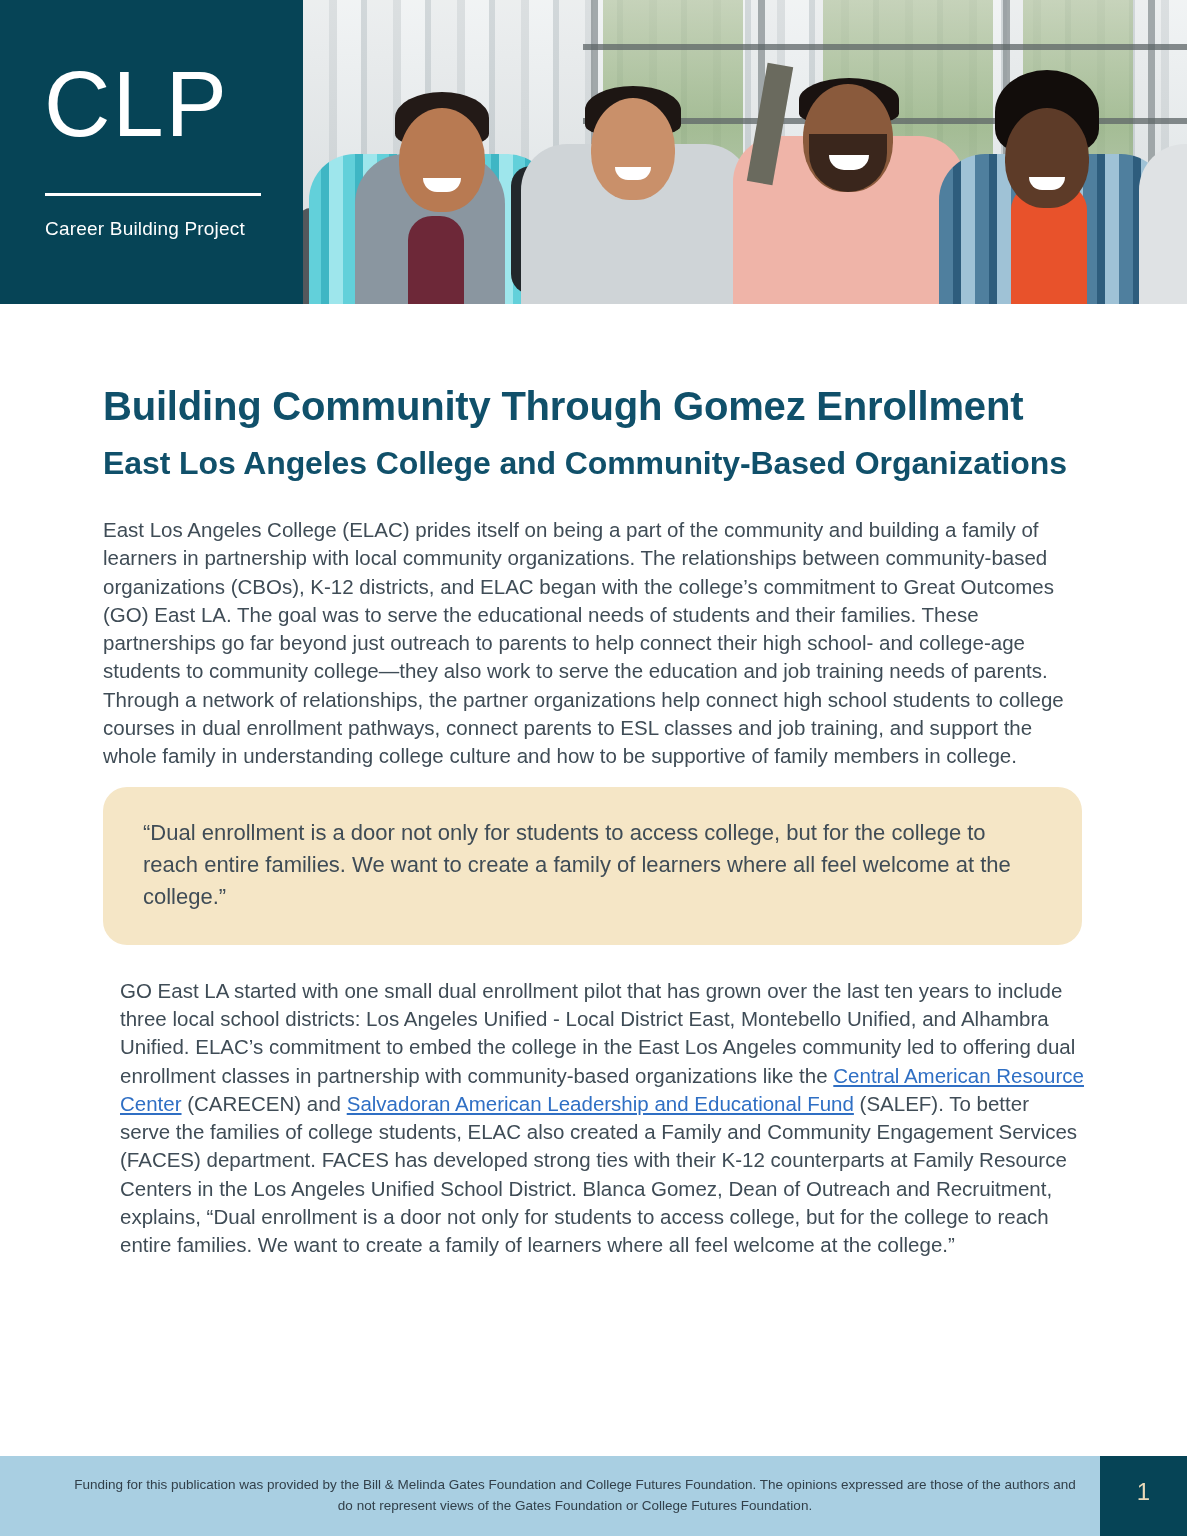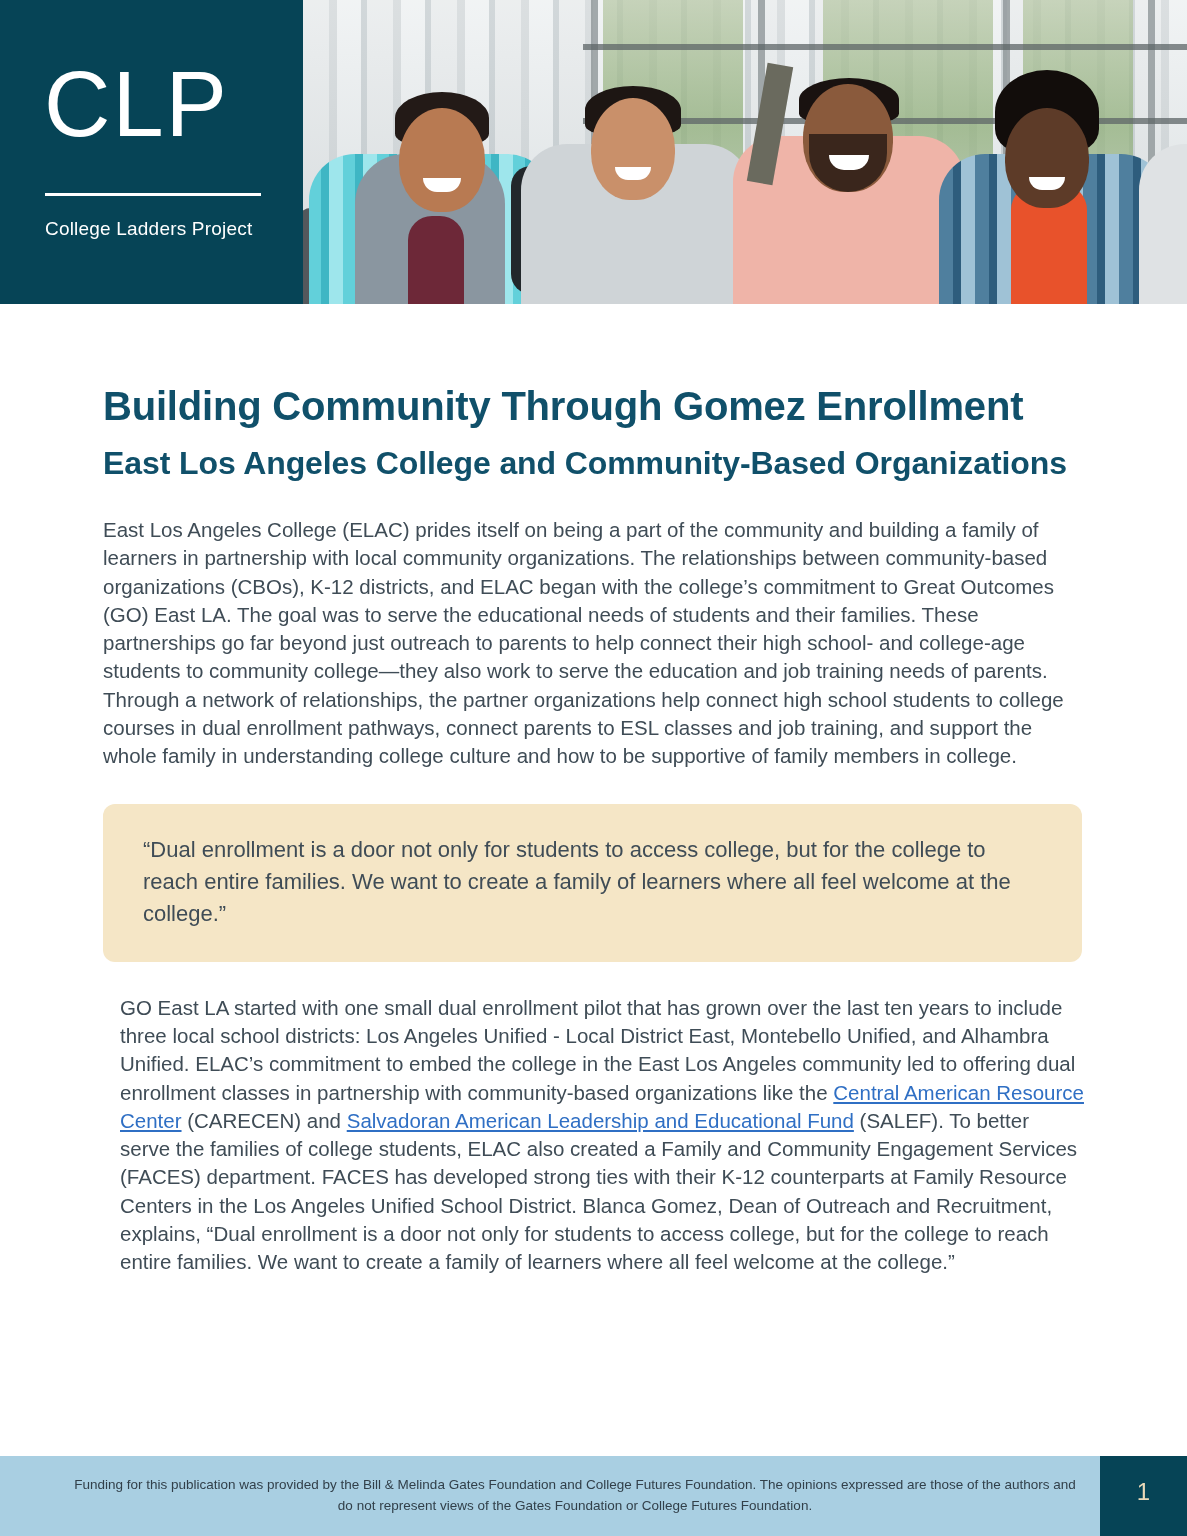--- a/index.html
+++ b/index.html
@@ -204,24 +204,24 @@
     color:#3f4c56;
     text-align:left;
   }
   .para a, .doc-link {
     color:#2f6fc4;
     text-decoration:underline;
     text-underline-offset:2px;
   }
 
   .quote-box {
-    margin-top:33px;
+    margin-top:16px;
     width:979px;
     background:#f5e6c6;
-    border-radius:12px;
+    border-radius:24px;
     padding:30px 40px 32px 40px;
   }
   .quote-text {
     font-family:"Liberation Sans", sans-serif;
     font-size:22px;
     line-height:32px;
     color:#3f4c56;
   }
 
   .para-2 { margin-top:32px;margin-left:17px; }
@@ -320,21 +320,21 @@
 
       <div class="person pE">
         <div class="body-sh"></div>
 
       </div>
     </div>
 
     <div class="logo-block">
       <div class="logo-clp">CLP</div>
       <div class="logo-rule"></div>
-      <div class="logo-tagline">College Ladders Project</div>
+      <div class="logo-tagline">Career Building Project</div>
     </div>
   </div>
 
   <div class="content">
 
     <h1 class="doc-title">Building Community Through Gomez Enrollment</h1>
     <h2 class="doc-subtitle">East Los Angeles College and Community-Based Organizations</h2>
 
     <p class="para">East Los Angeles College (ELAC) prides itself on being a part of the community and building a family of learners in partnership with local community organizations. The relationships between community-based organizations (CBOs), K-12 districts, and ELAC began with the college’s commitment to Great Outcomes (GO) East LA. The goal was to serve the educational needs of students and their families. These partnerships go far beyond just outreach to parents to help connect their high school- and college-age students to community college—they also work to serve the education and job training needs of parents. Through a network of relationships, the partner organizations help connect high school students to college courses in dual enrollment pathways, connect parents to ESL classes and job training, and support the whole family in understanding college culture and how to be supportive of family members in college.</p>
 

